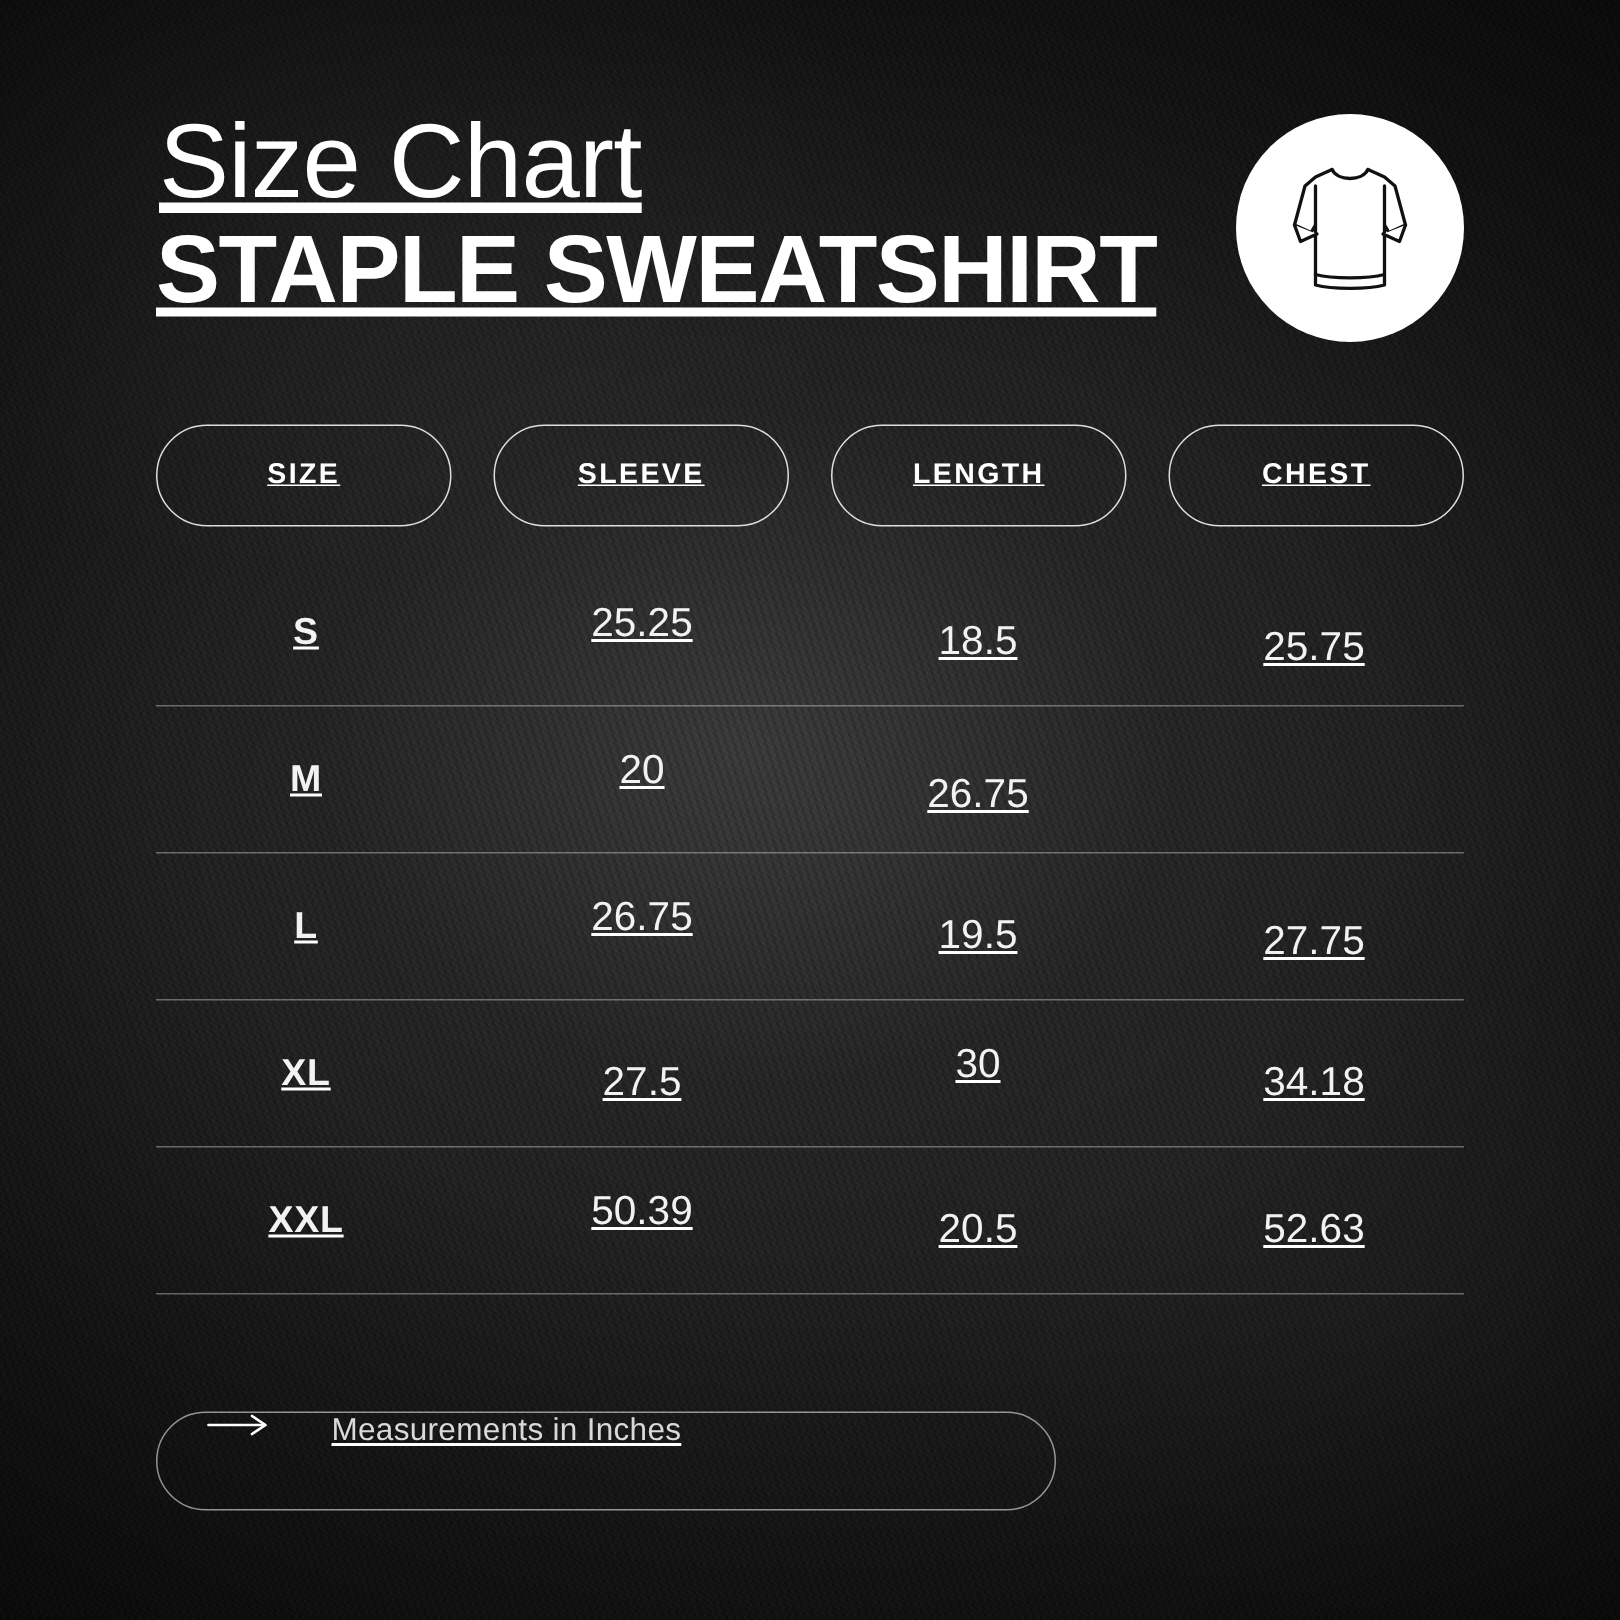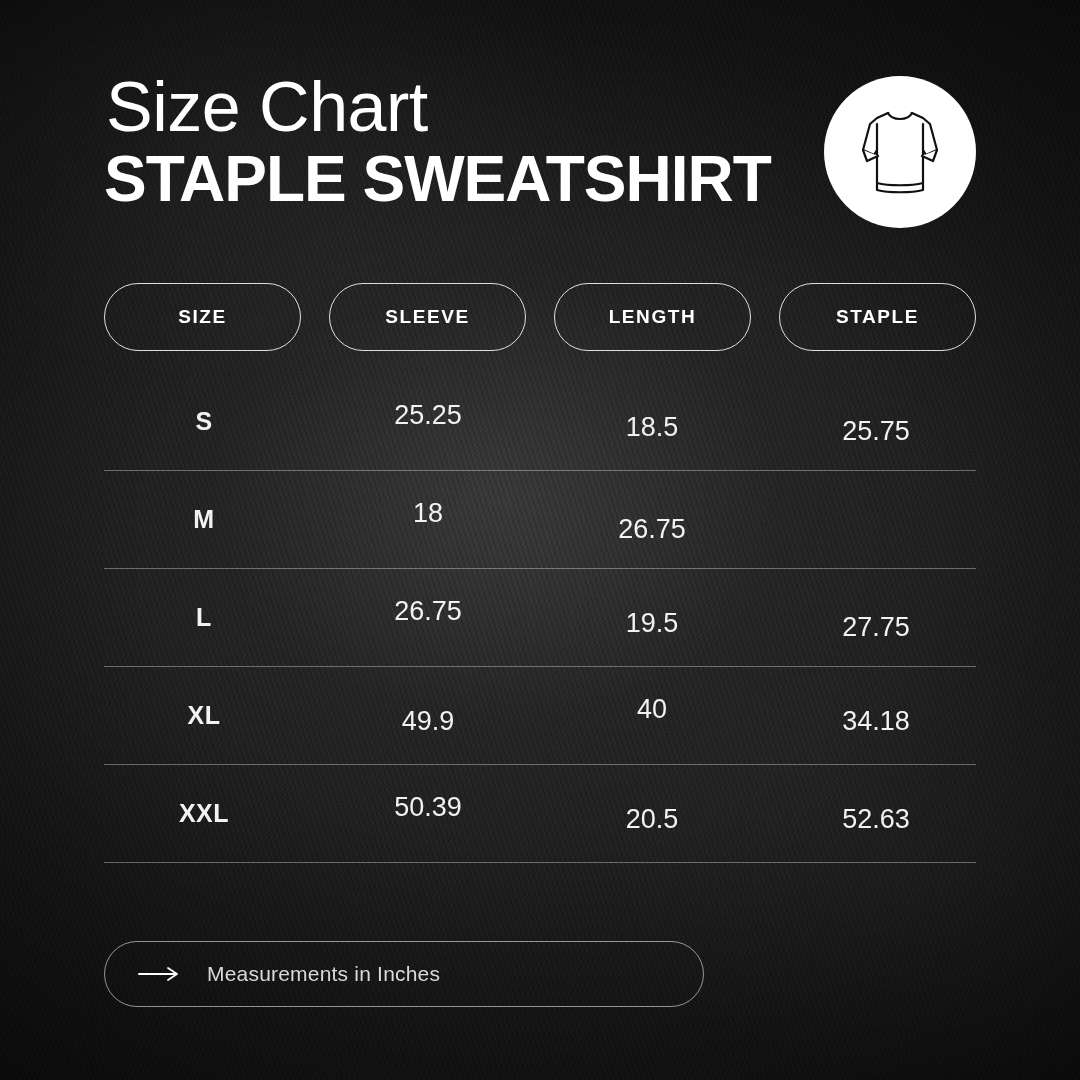--- a/index.html
+++ b/index.html
@@ -46,20 +46,21 @@
       radial-gradient(ellipse 60% 40% at 20% 12%, rgba(255,255,255,0.035), rgba(0,0,0,0) 60%),
       radial-gradient(ellipse 50% 35% at 85% 80%, rgba(255,255,255,0.025), rgba(0,0,0,0) 60%),
       radial-gradient(ellipse 90% 70% at 50% 50%, rgba(0,0,0,0) 40%, rgba(0,0,0,0.45) 100%);
     pointer-events: none;
   }
 
   .content {
     position: relative;
     z-index: 3;
     padding: 0 104px;
+    text-decoration: underline;
   }
 
   
   .header {
     position: relative;
     padding-top: 72px;
   }
   .title-main {
     font-size: 70px;
     font-weight: 400;
@@ -140,23 +141,23 @@
   .row .cell.j-dn2 { transform: translateY(10px); }
 
   
   .footnote {
     margin-top: 78px;
     width: 566px;
     height: 64px;
     border: 1.5px solid rgba(255,255,255,0.55);
     border-radius: 36px;
     display: flex;
-    align-items: center;
+    align-items: flex-start;
     padding-left: 32px;
-    gap: 26px;
+    gap: 40px;
   }
   .footnote .arrow {
     display: inline-flex;
     align-items: center;
     color: #ffffff;
   }
   .footnote .note-text {
     font-size: 21px;
     color: #d9d9d9;
     letter-spacing: 0.2px;
@@ -189,49 +190,49 @@
             <path d="M33 79 C44 82 68 82 79 79"></path>
           </g>
         </svg>
       </div>
     </div>
 
     <div class="col-headers">
       <div class="pill">SIZE</div>
       <div class="pill">SLEEVE</div>
       <div class="pill">LENGTH</div>
-      <div class="pill">STAPLE</div>
+      <div class="pill">CHEST</div>
     </div>
 
     <div class="table">
 
       <div class="row">
         <div class="cell size-cell">S</div>
         <div class="cell j-up">25.25</div>
         <div class="cell j-dn">18.5</div>
         <div class="cell j-dn2">25.75</div>
       </div>
 
       <div class="row">
         <div class="cell size-cell">M</div>
-        <div class="cell j-up">18</div>
+        <div class="cell j-up">20</div>
         <div class="cell j-dn2">26.75</div>
       </div>
 
       <div class="row">
         <div class="cell size-cell">L</div>
         <div class="cell j-up">26.75</div>
         <div class="cell j-dn">19.5</div>
         <div class="cell j-dn2">27.75</div>
       </div>
 
       <div class="row">
         <div class="cell size-cell">XL</div>
-        <div class="cell j-dn">49.9</div>
-        <div class="cell j-up">40</div>
+        <div class="cell j-dn">27.5</div>
+        <div class="cell j-up">30</div>
         <div class="cell j-dn">34.18</div>
       </div>
 
       <div class="row">
         <div class="cell size-cell">XXL</div>
         <div class="cell j-up">50.39</div>
         <div class="cell j-dn">20.5</div>
         <div class="cell j-dn">52.63</div>
       </div>
 

